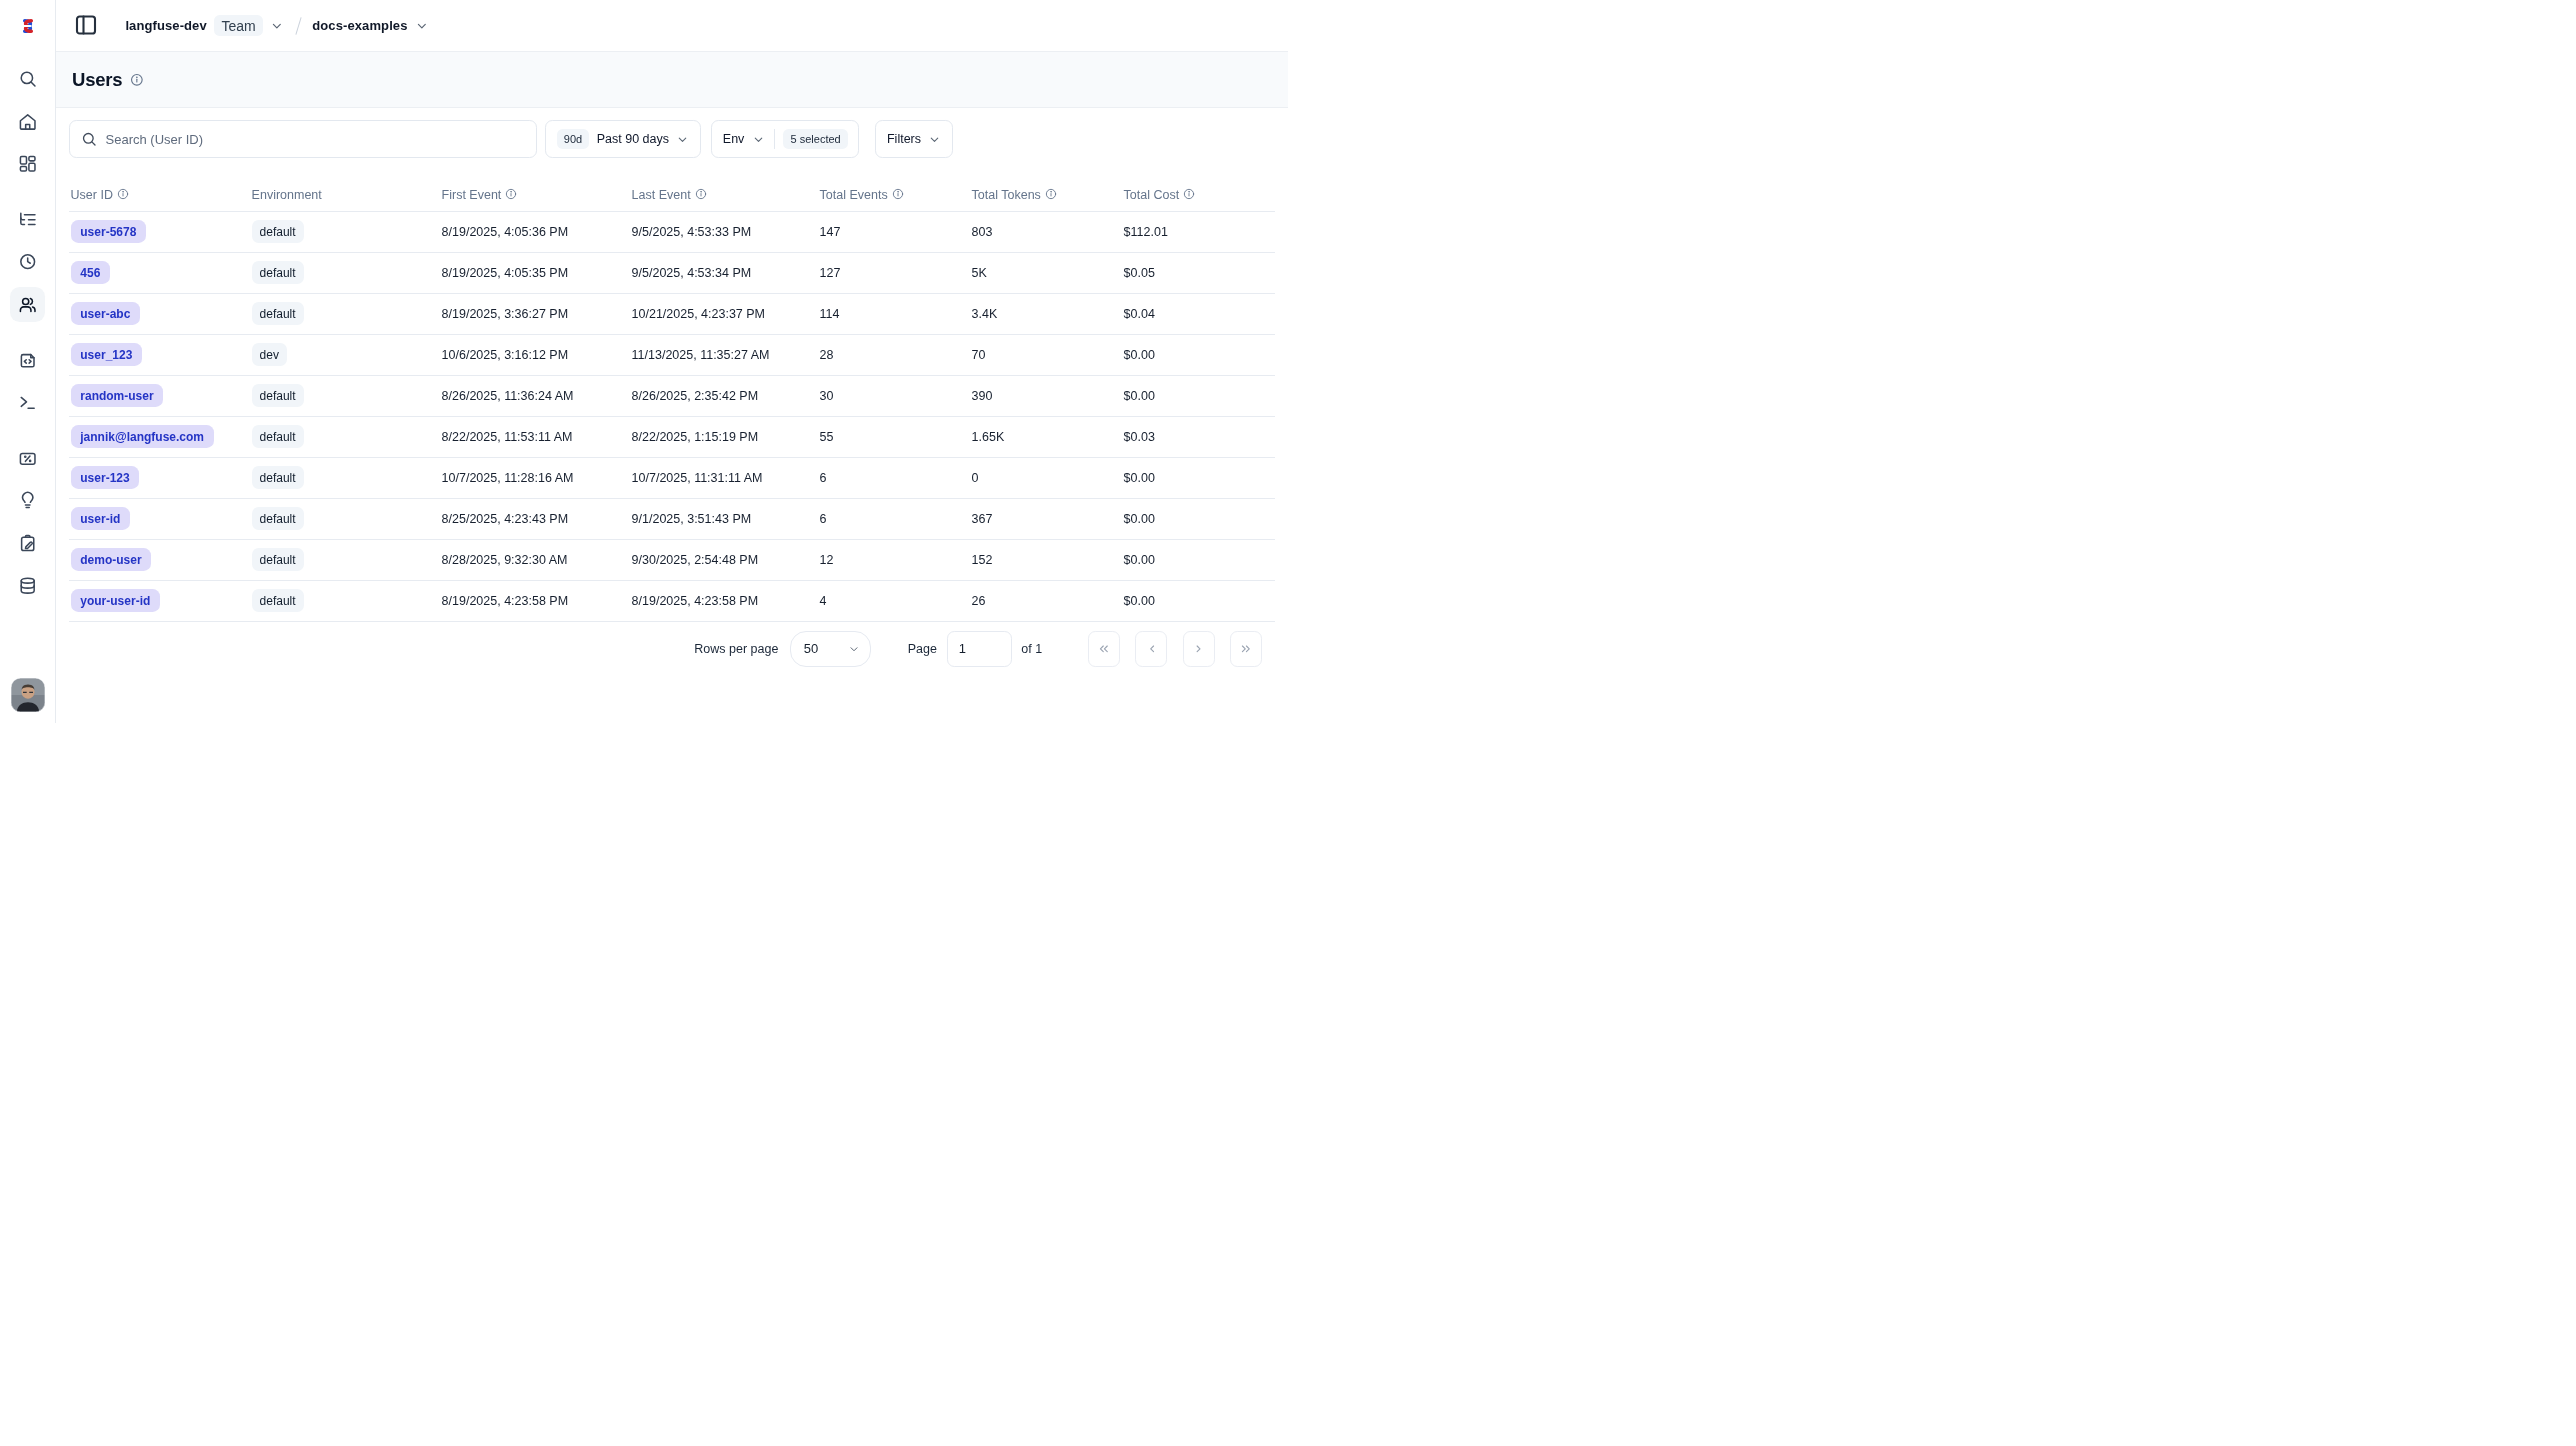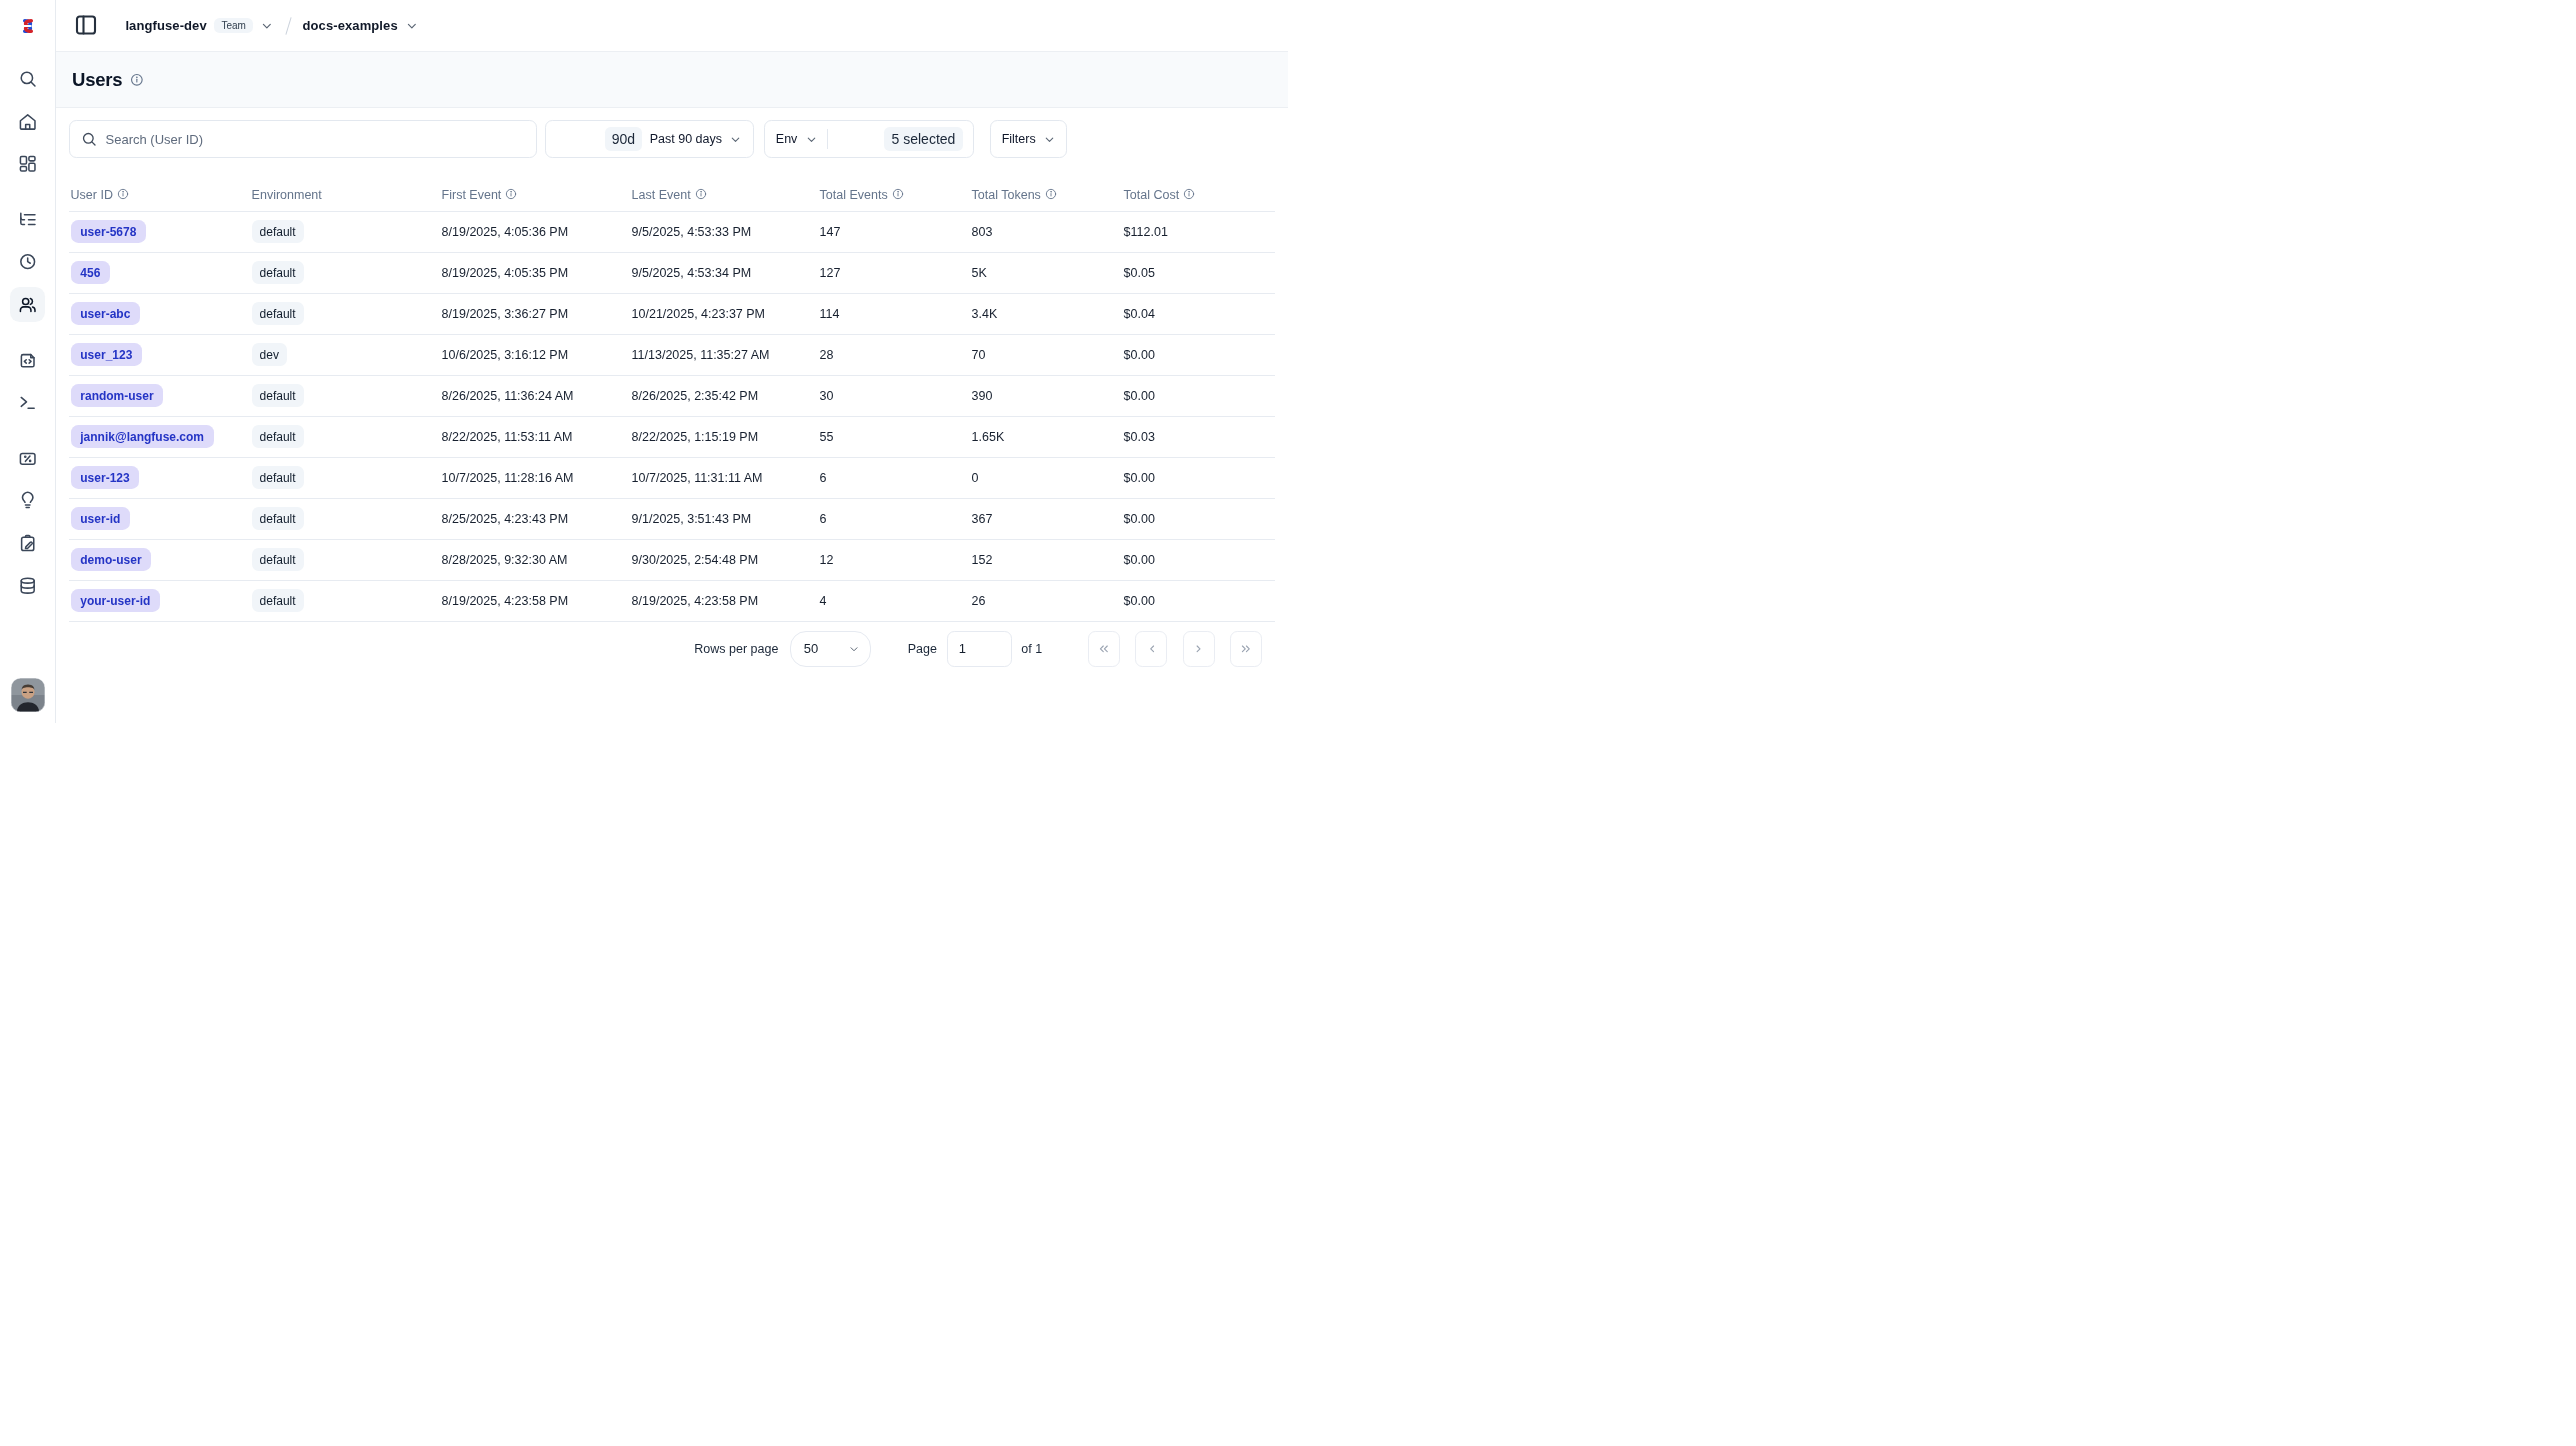--- a/index.html
+++ b/index.html
@@ -24,21 +24,21 @@
 
   
   .main { flex:1; display:flex; flex-direction:column; min-width:0; }
 
   .topbar { height:52px; border-bottom:0.8px solid #eceff3; display:flex; align-items:center;
     padding:8px 16px; background:#fff; }
   .panel-toggle { width:27.4px; height:27.4px; display:flex; align-items:center; justify-content:center;
     color:#26303e; cursor:pointer; border-radius:6.5px; }
   .breadcrumb { display:flex; align-items:center; margin-left:26px; gap:7.3px; }
   .crumb-name { font-size:13px; font-weight:700; color:#101828; letter-spacing:0.1px; }
-  .crumb-badge { background:#f1f5f9; color:#32404f; font-size:10px; font-weight:500;
+  .crumb-badge { background:#f1f5f9; color:#32404f; font-size:14px; font-weight:500;
     padding:2.4px 7.3px; border-radius:5.6px; }
   .chev { color:#5b6674; display:flex; }
   .crumb-slash { width:0.8px; height:18px; background:#cbd2dc; transform:rotate(17deg); margin:0 6.5px; }
 
   .titlebar { height:56px; background:#f8fafc; border-bottom:0.8px solid #eceff3; display:flex;
     align-items:center; padding:0 16px; gap:8px; }
   .page-title { font-size:18.5px; font-weight:700; color:#0b1526; letter-spacing:-0.2px; }
   .info-ic { color:#64748b; display:inline-flex; vertical-align:-1.6px; }
 
   .content { flex:1; padding:0 13px; display:flex; flex-direction:column; min-width:0; }
@@ -47,21 +47,21 @@
   .toolbar { display:flex; align-items:center; margin-top:12px; }
   .search-box { width:468px; height:38px; border:0.8px solid #e3e8ef; border-radius:7.3px;
     display:flex; align-items:center; padding:0 10.5px; gap:9px; background:#fff; }
   .search-box svg { color:#404b5b; flex-shrink:0; }
   .search-box input { border:none; outline:none; flex:1; font-size:13px; color:#0f172a;
     font-family:inherit; background:transparent; }
   .search-box input::placeholder { color:#5f6b7d; }
   .tb-btn { height:38px; border:0.8px solid #e3e8ef; border-radius:7.3px; background:#fff;
     display:flex; align-items:center; padding:0 10.5px; gap:7.3px; font-size:12.5px; color:#0f172a;
     cursor:pointer; }
-  .tb-badge { background:#f1f5f9; border-radius:5.6px; padding:4px 7.3px; font-size:14px; color:#1b2738;margin-left:48px; }
+  .tb-badge { background:#f1f5f9; border-radius:5.6px; padding:4px 7.3px; font-size:11px; color:#1b2738; }
   .tb-divider { width:0.8px; height:20px; background:#e3e8ef; margin:0 1.6px; }
   .mt-10 { margin-left:8px; } .mt-13 { margin-left:10.5px; } .mt-20 { margin-left:16px; }
 
   
   table { width:100%; border-collapse:collapse; table-layout:fixed; margin-top:21px; }
   th { height:32px; text-align:left; font-weight:400; font-size:12.5px; color:#64748b;
     padding:0 6.5px 0 1.6px; white-space:nowrap; overflow:hidden; }
   th .info-ic { margin-left:4px; }
   td { height:41px; border-top:0.8px solid #e7ebf1; font-size:12.5px; color:#17202f;
     padding:0 6.5px 0 1.6px; white-space:nowrap; overflow:hidden; }

